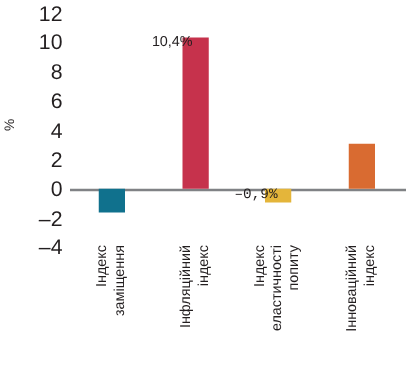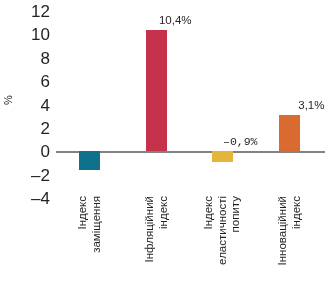--- a/index.html
+++ b/index.html
@@ -74,23 +74,24 @@
   
   .bar {
     position: absolute;
     width: 21px;
   }
   .bar-value {
     position: absolute;
     font-size: 11.5px;
     color: #231f20;
     white-space: nowrap;
-    text-align: right;
+    text-align: left;
     width: 70px;
     line-height: 1;
+    margin-top: 14px;
   }
 
   
   #cat-labels {
     position: absolute;
     left: 56px;
     top: 196px;
     width: 269px;
     height: 105px;
   }
@@ -136,21 +137,20 @@
     </div>
 
   <div id="plot">
     <div id="zero-line" style="top: 151.25px; background: rgb(128, 130, 133);"></div>
   <div class="bar" style="left: 23px; top: 151.25px; height: 18.7px; background: rgb(16, 113, 141);"></div>
       <div class="bar" style="left: 90px; top: 29.7px; height: 121.55px; background: rgb(198, 50, 76);"></div>
       <div class="bar-value" style="left: 65.5px; top: 14.7px;">10,4%</div>
       <div class="bar" style="left: 156px; top: 151.25px; height: 10.5188px; background: rgb(228, 181, 58);"></div>
       <div class="bar-value" style="left: 131.5px; top: 136.25px; font-family: Liberation Mono, monospace;">–0,9%</div>
       <div class="bar" style="left: 223px; top: 115.019px; height: 36.2313px; background: rgb(217, 107, 49);"></div>
-      <div class="bar-value" style="left: 198.5px; top: 100.019px;">3,1%</div>
     </div>
 
   <div id="cat-labels">
       <div class="cat-label" style="left: 9.5px;">
         <span class="cat-line">Індекс</span>
         <span class="cat-line">заміщення</span>
       </div>
       <div class="cat-label" style="left: 76.5px;">
         <span class="cat-line">Інфляційний</span>
         <span class="cat-line">індекс</span>

